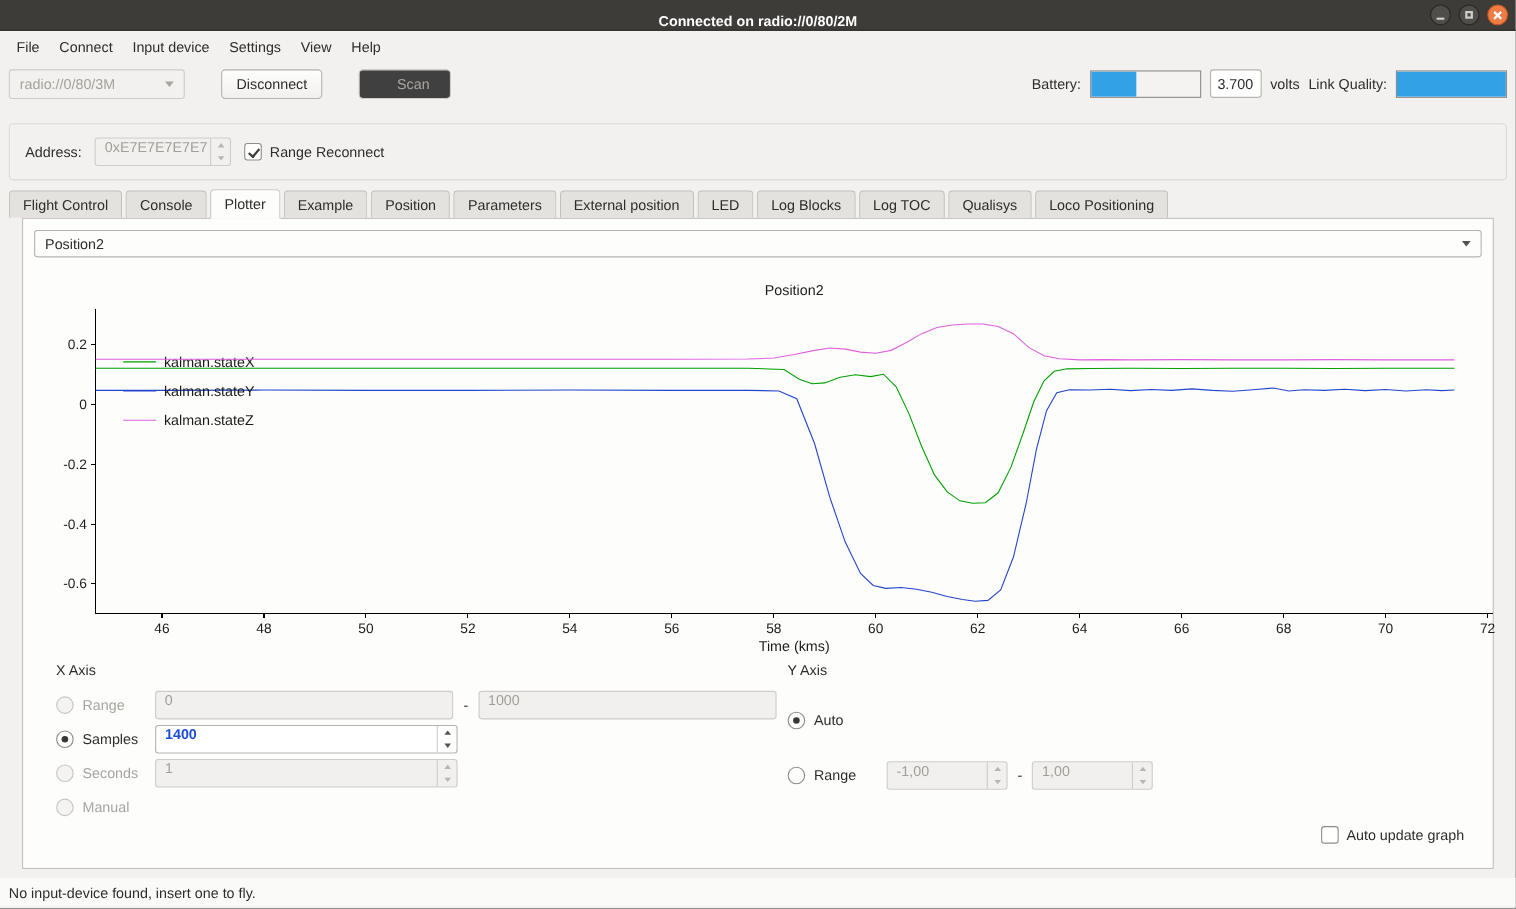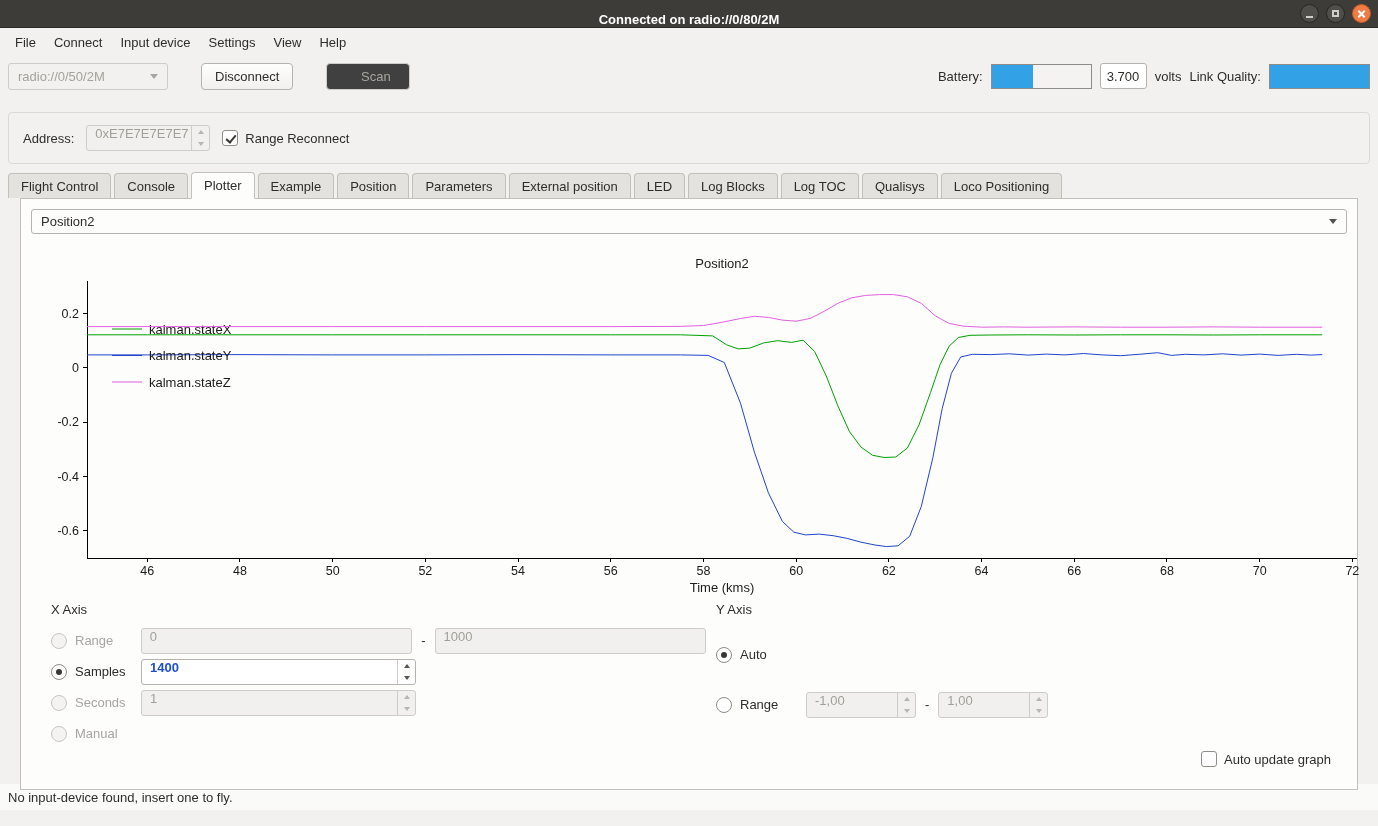--- a/index.html
+++ b/index.html
@@ -75,21 +75,21 @@
   .group-label { padding:2px 0 8px; }
   .ctl-row { display:flex; align-items:center; height:31px; gap:8px; }
   .radio-label { width:58px; }
   .dim { color:#a8a5a0; }
   .dash { padding:0 1px; }
   .auto-row { margin-top:14px; }
   .range-row { margin-top:19px; }
   .auto-update { position:absolute; right:26px; top:552px; display:flex; align-items:center; gap:7px; }
 
   
-  .statusbar { position:absolute; left:0; right:0; bottom:16px; height:26px; background:#fafaf9; display:flex; align-items:center; padding:0 8px; }
+  .statusbar { position:absolute; left:0; right:0; bottom:2px; height:26px; background:#fafaf9; display:flex; align-items:center; padding:0 8px; }
 </style>
 </head>
 <body>
 
 <div class="window">
 
   <div class="titlebar">
     <span class="title">Connected on radio://0/80/2M</span>
     <div class="win-controls">
       <div class="win-btn">
@@ -109,21 +109,21 @@
       <div class="menu-item">File</div>
       <div class="menu-item">Connect</div>
       <div class="menu-item">Input device</div>
       <div class="menu-item">Settings</div>
       <div class="menu-item">View</div>
       <div class="menu-item">Help</div>
     </div>
 
   <div class="toolbar">
     <div class="combo disabled">
-      <span>radio://0/50/2M</span>
+      <span>radio://0/80/3M</span>
       <span class="combo-arrow"></span>
     </div>
     <button class="btn">Disconnect</button>
     <button class="btn disabled">Scan</button>
     <div class="toolbar-right">
       <span>Battery:</span>
       <div class="progress">
         <div class="fill" style="width: 42%; background: rgb(51, 161, 230);"></div>
       </div>
       <div class="value-field">3.700</div>

